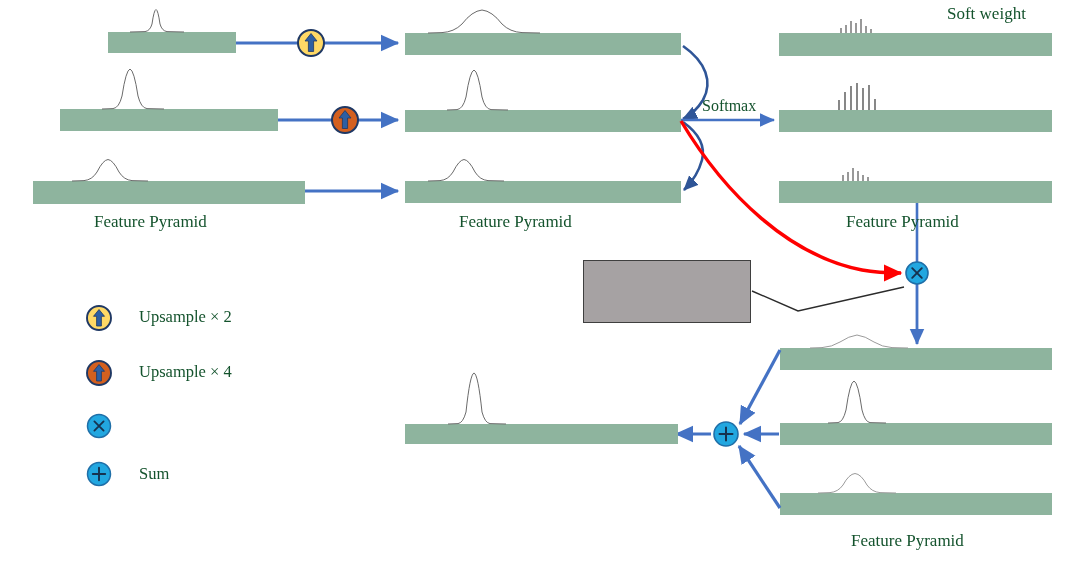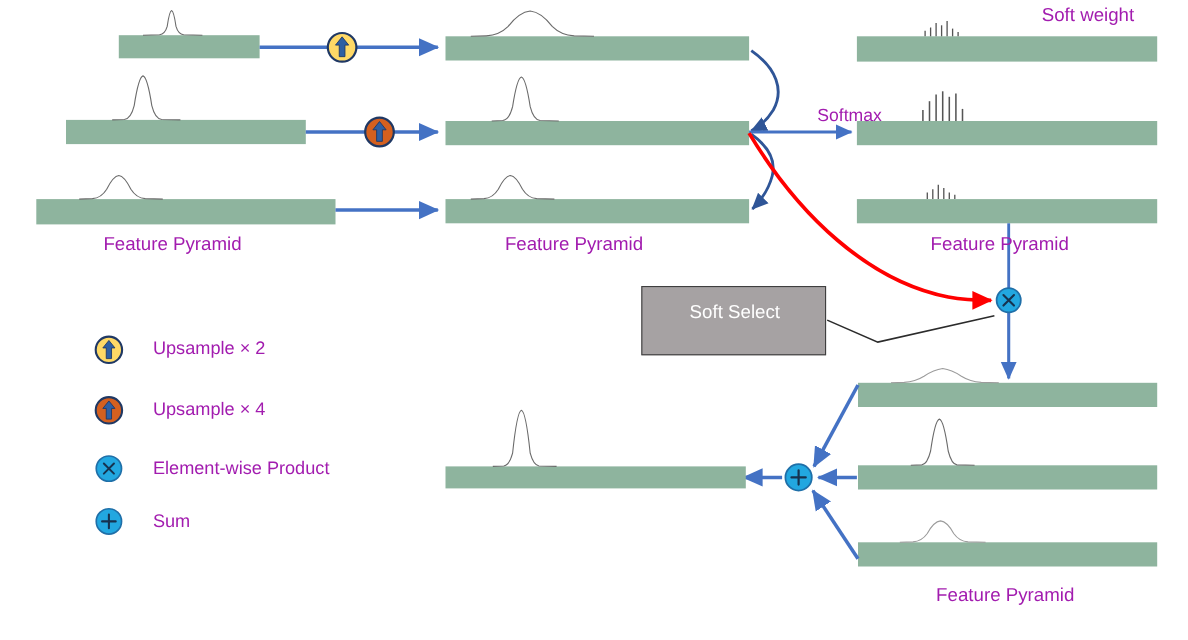--- a/index.html
+++ b/index.html
@@ -20,22 +20,22 @@
   #canvas svg.layer {
     position: absolute;
     left: 0;
     top: 0;
     width: 1080px;
     height: 582px;
     overflow: visible;
   }
   .txt {
     position: absolute;
-    color: #a21caf;
-    font-family: Liberation Sans, sans-serif;
+    color: #14532d;
+    font-family: Liberation Serif, serif;
     white-space: nowrap;
     line-height: 1;
   }
   .label-fp {
     font-size: 17px;
   }
   .label-softweight {
     font-size: 17px;
   }
   .label-softmax {
@@ -209,33 +209,31 @@
       <circle cx="99" cy="426" r="11.5" fill="#22a7e0" stroke="#1f6fa8" stroke-width="1.5"></circle>
       <path d="M94.4,421.4 L103.6,430.6 M103.6,421.4 L94.4,430.6" stroke="#16324f" stroke-width="1.8" stroke-linecap="round"></path>
     </g>
     <g>
       <circle cx="99" cy="474" r="11.5" fill="#22a7e0" stroke="#1f6fa8" stroke-width="1.5"></circle>
       <path d="M99,467.8 L99,480.2 M92.8,474 L105.2,474" stroke="#16324f" stroke-width="1.9" stroke-linecap="round"></path>
     </g>
   </svg>
 
   <div class="softselect-box" style="left:583px; top:260px; width:168px; height:63px;">
-    <div class="boxlabel" style="left:0; top:11px; width:168px;">Soft Select</div>
   </div>
 
   <div class="txt label-softweight" style="left:947px; top:5px;">Soft weight</div>
 
-  <div class="txt label-softmax" style="left:743px; top:98px;">Softmax</div>
+  <div class="txt label-softmax" style="left:702px; top:98px;">Softmax</div>
 
   <div class="txt label-fp" style="left:94px; top:213px;">Feature Pyramid</div>
 
   <div class="txt label-fp" style="left:459px; top:213px;">Feature Pyramid</div>
 
   <div class="txt label-fp" style="left:846px; top:213px;">Feature Pyramid</div>
 
   <div class="txt label-fp" style="left:851px; top:532px;">Feature Pyramid</div>
 
   <div class="txt legend-text" style="left:139px; top:309px;">Upsample × 2</div>
   <div class="txt legend-text" style="left:139px; top:364px;">Upsample × 4</div>
-  <div class="txt legend-text" style="left:139px; top:418px;">Element-wise Product</div>
   <div class="txt legend-text" style="left:139px; top:466px;">Sum</div>
 
 </div>
 
 </body></html>

